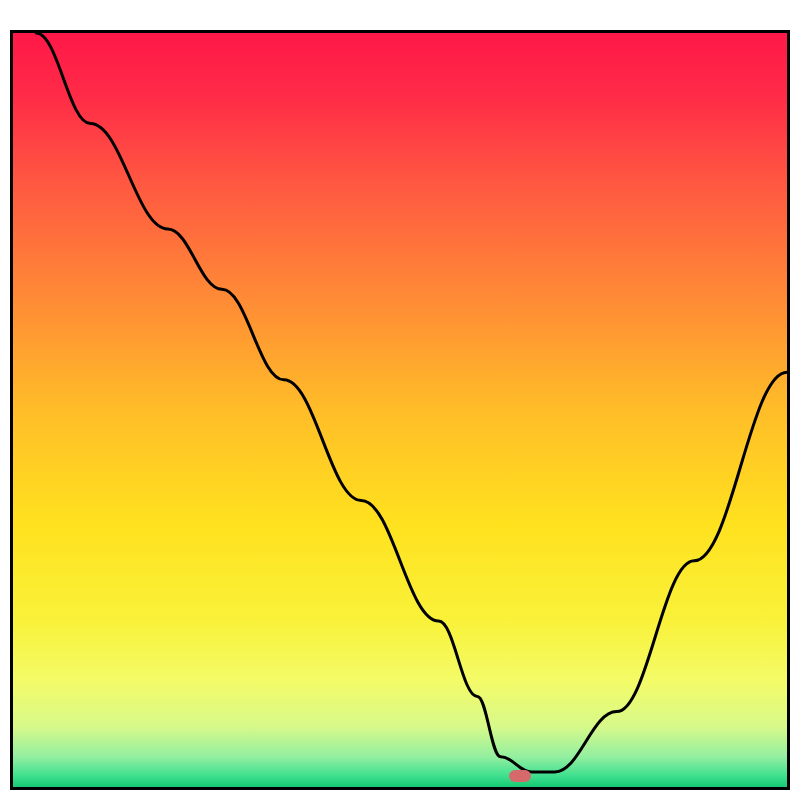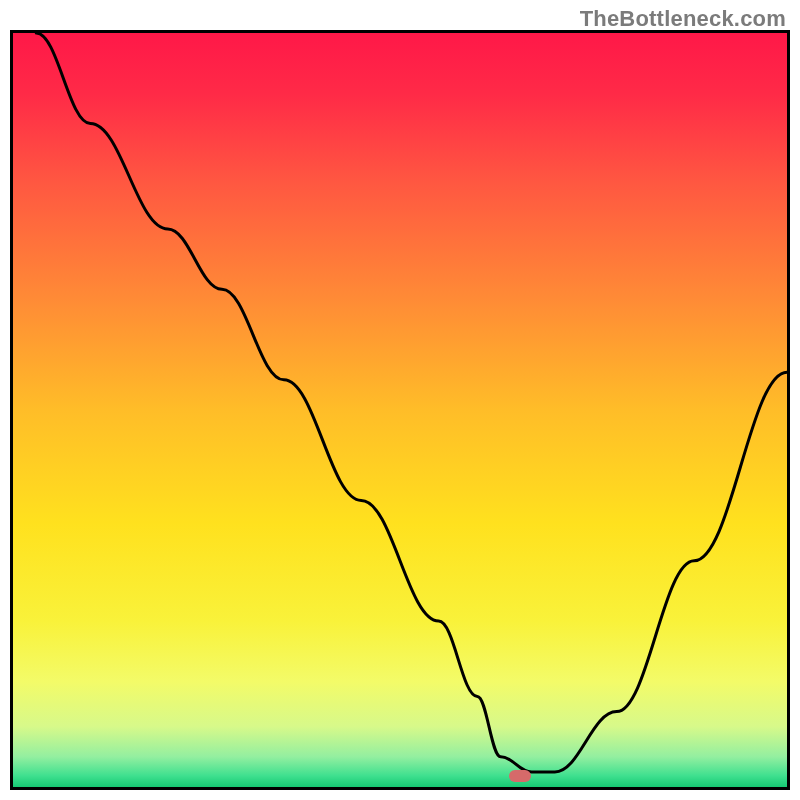--- a/index.html
+++ b/index.html
@@ -47,21 +47,20 @@
     height: 12px;
     border-radius: 6px;
     transform: translate(-50%, -50%);
   }
 </style>
 </head>
 <body>
 
 <div class="outer">
 
-  <div class="watermark">TheBottleneck.com</div>
 
   <div class="frame">
 
     <svg class="plot" viewBox="0 0 774 754" preserveAspectRatio="none">
       <defs>
         <linearGradient id="bg-grad" x1="0" y1="0" x2="0" y2="1">
 
         <stop offset="0%" stop-color="#ff1848"></stop>
             <stop offset="8%" stop-color="#ff2a47"></stop>
             <stop offset="20%" stop-color="#ff5841"></stop>

